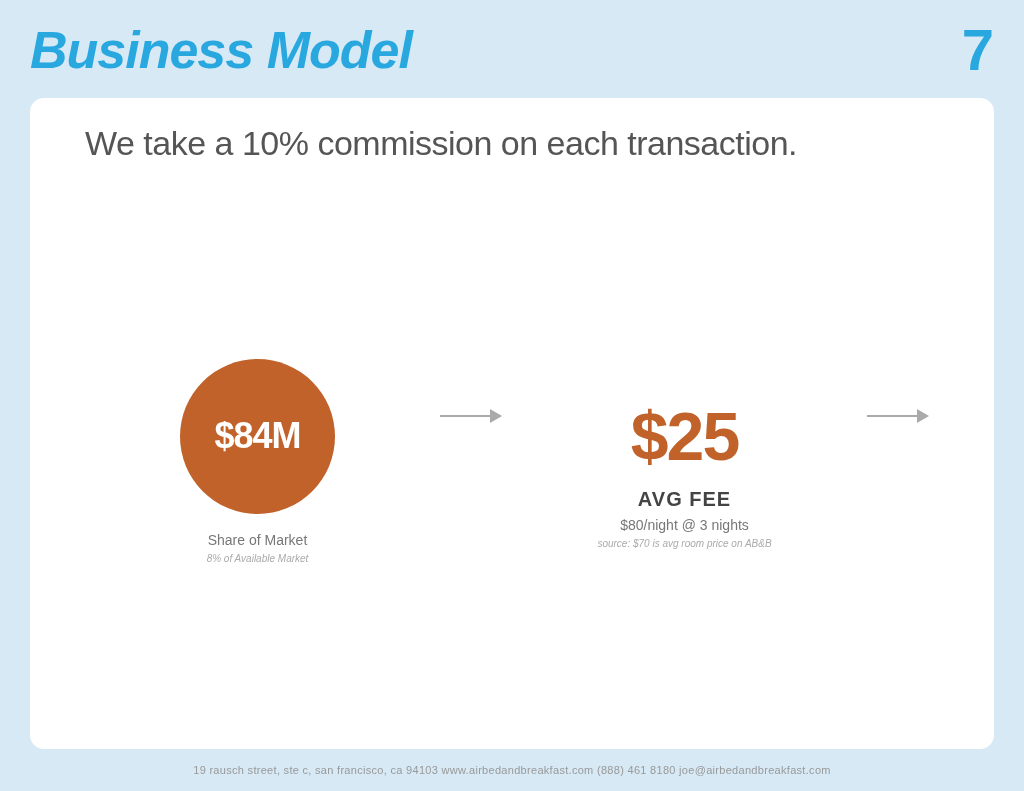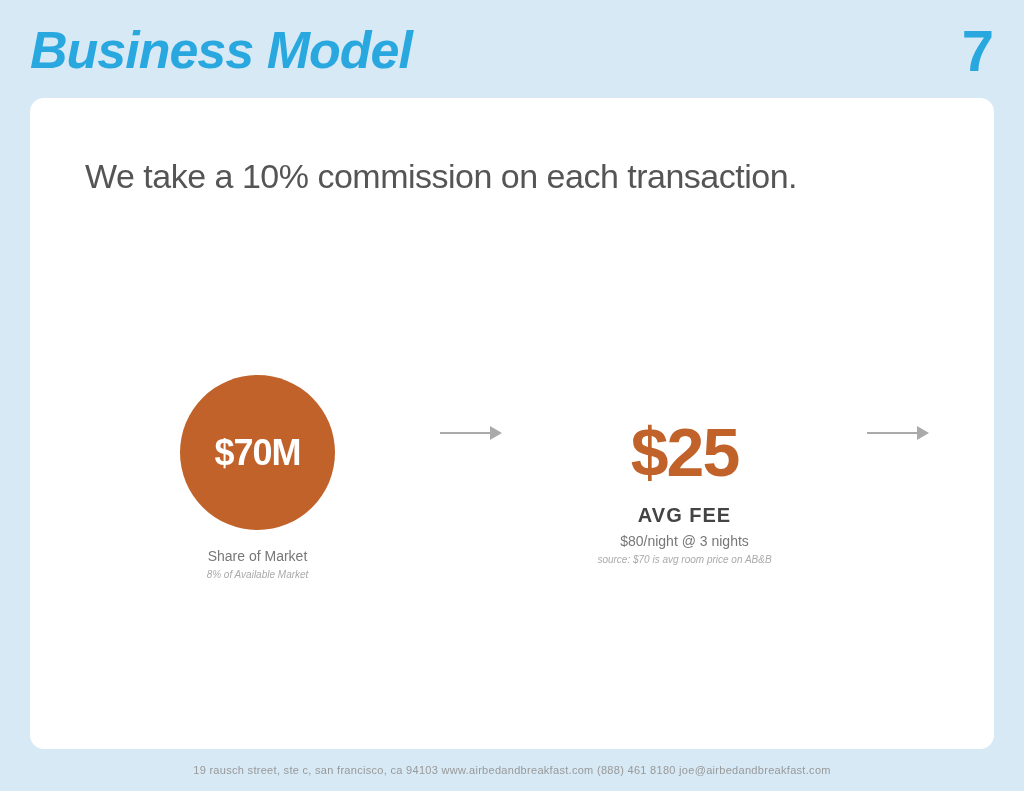--- a/index.html
+++ b/index.html
@@ -15,21 +15,21 @@
       font-family: Arial, Helvetica, sans-serif;
       display: flex;
       flex-direction: column;
       padding: 20px 30px 15px 30px;
       overflow: hidden;
     }
 
     .header {
       display: flex;
       justify-content: space-between;
-      align-items: flex-end;
+      align-items: center;
       margin-bottom: 18px;
     }
 
     .page-title {
       font-size: 52px;
       font-weight: 900;
       color: #29a8e0;
       font-style: italic;
       letter-spacing: -1px;
     }
@@ -38,21 +38,21 @@
       font-size: 58px;
       font-weight: 900;
       color: #29a8e0;
       line-height: 1;
     }
 
     .main-card {
       background: white;
       border-radius: 14px;
       flex: 1;
-      padding: 59px 55px 40px 55px;
+      padding: 26px 55px 40px 55px;
       display: flex;
       flex-direction: column;
       margin-bottom: 15px;
     }
 
     .tagline {
       font-size: 34px;
       color: #555;
       font-weight: 300;
       margin-bottom: 50px;
@@ -169,21 +169,21 @@
   <span class="page-number">7</span>
 </div>
 
 <div class="main-card">
   <p class="tagline">We take a 10% commission on each transaction.</p>
 
   <div class="metrics-row">
 
     <div class="metric-block">
       <div class="circle-value">
-        <span class="circle-value-text">$70M</span>
+        <span class="circle-value-text">$84M</span>
       </div>
       <div class="metric-sublabel">Share of Market</div>
       <div class="metric-source">8% of Available Market</div>
     </div>
 
     <div class="arrow-container">
       <div class="arrow">
         <div class="arrow-line"></div>
         <div class="arrow-head"></div>
       </div>

